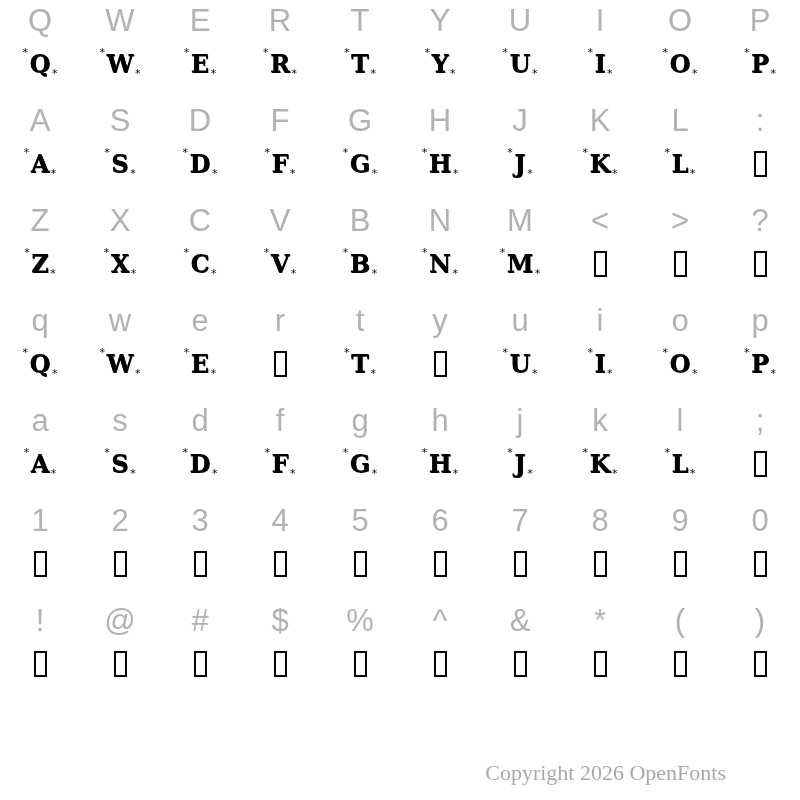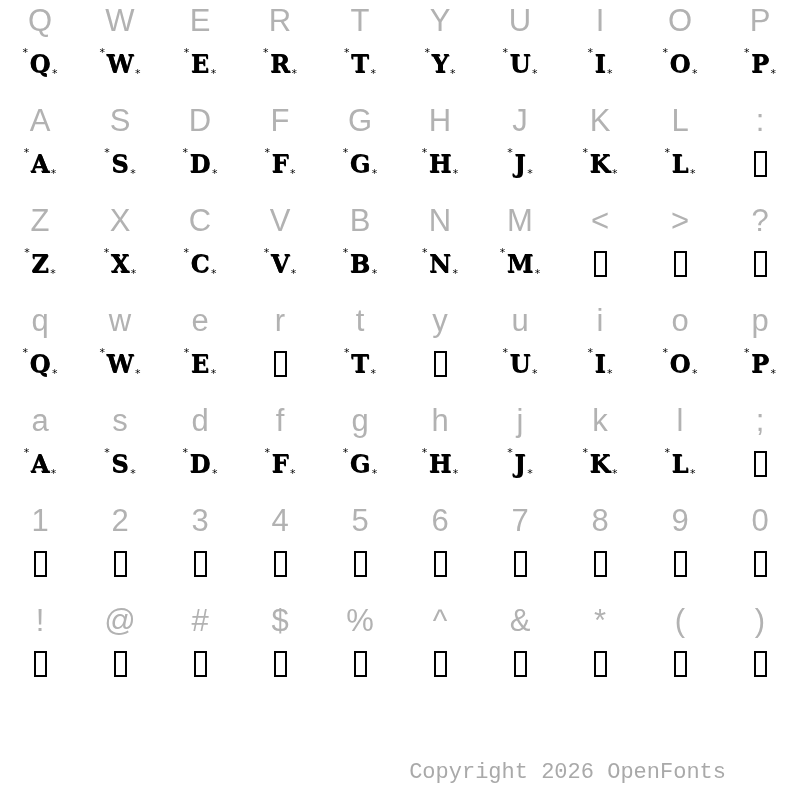--- a/index.html
+++ b/index.html
@@ -85,21 +85,21 @@
     width: 13px;
     height: 26px;
     border: 2px solid #000000;
     box-sizing: border-box;
     background: #ffffff;
   }
   .copyright {
     position: absolute;
     top: 760px;
     right: 74px;
-    font-family: Liberation Mono, monospace;
+    font-family: Liberation Serif, serif;
     font-size: 22px;
     line-height: 25px;
     color: #a9a9a9;
     white-space: nowrap;
   }
 </style>
 </head>
 <body>
 
 <div class="page">

